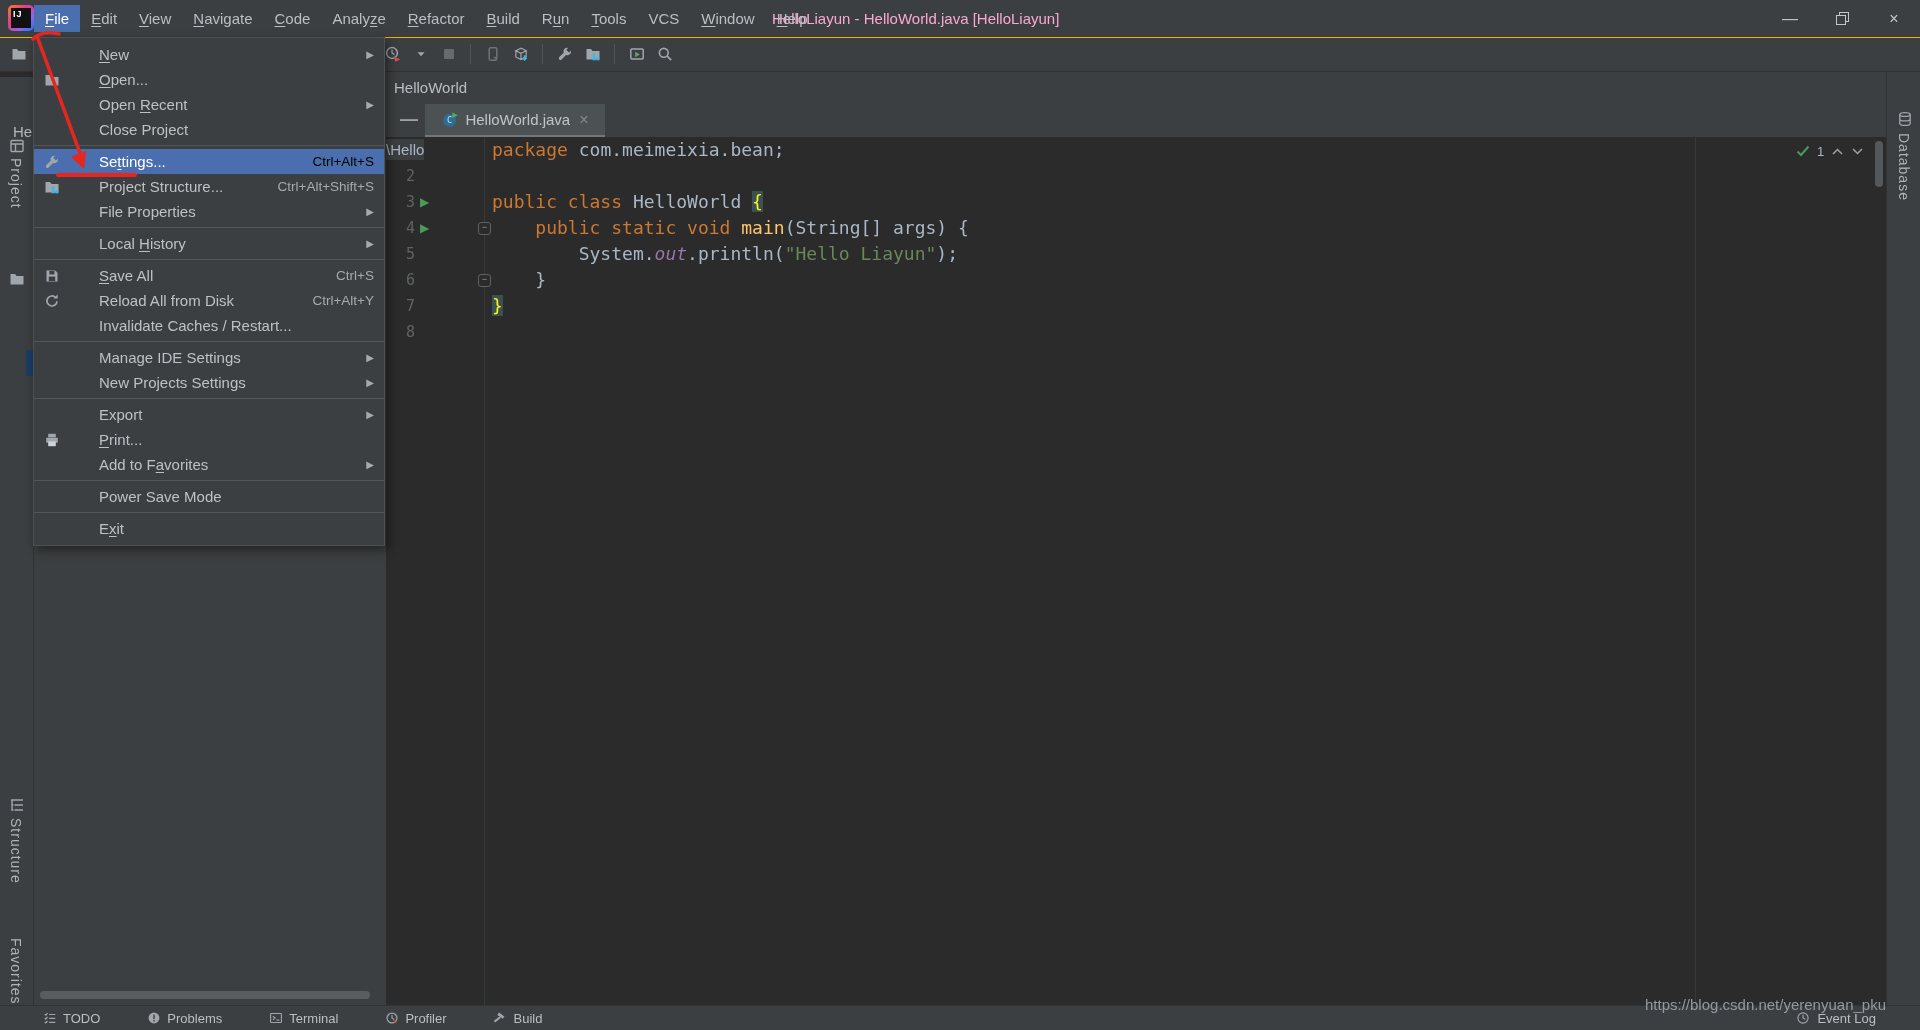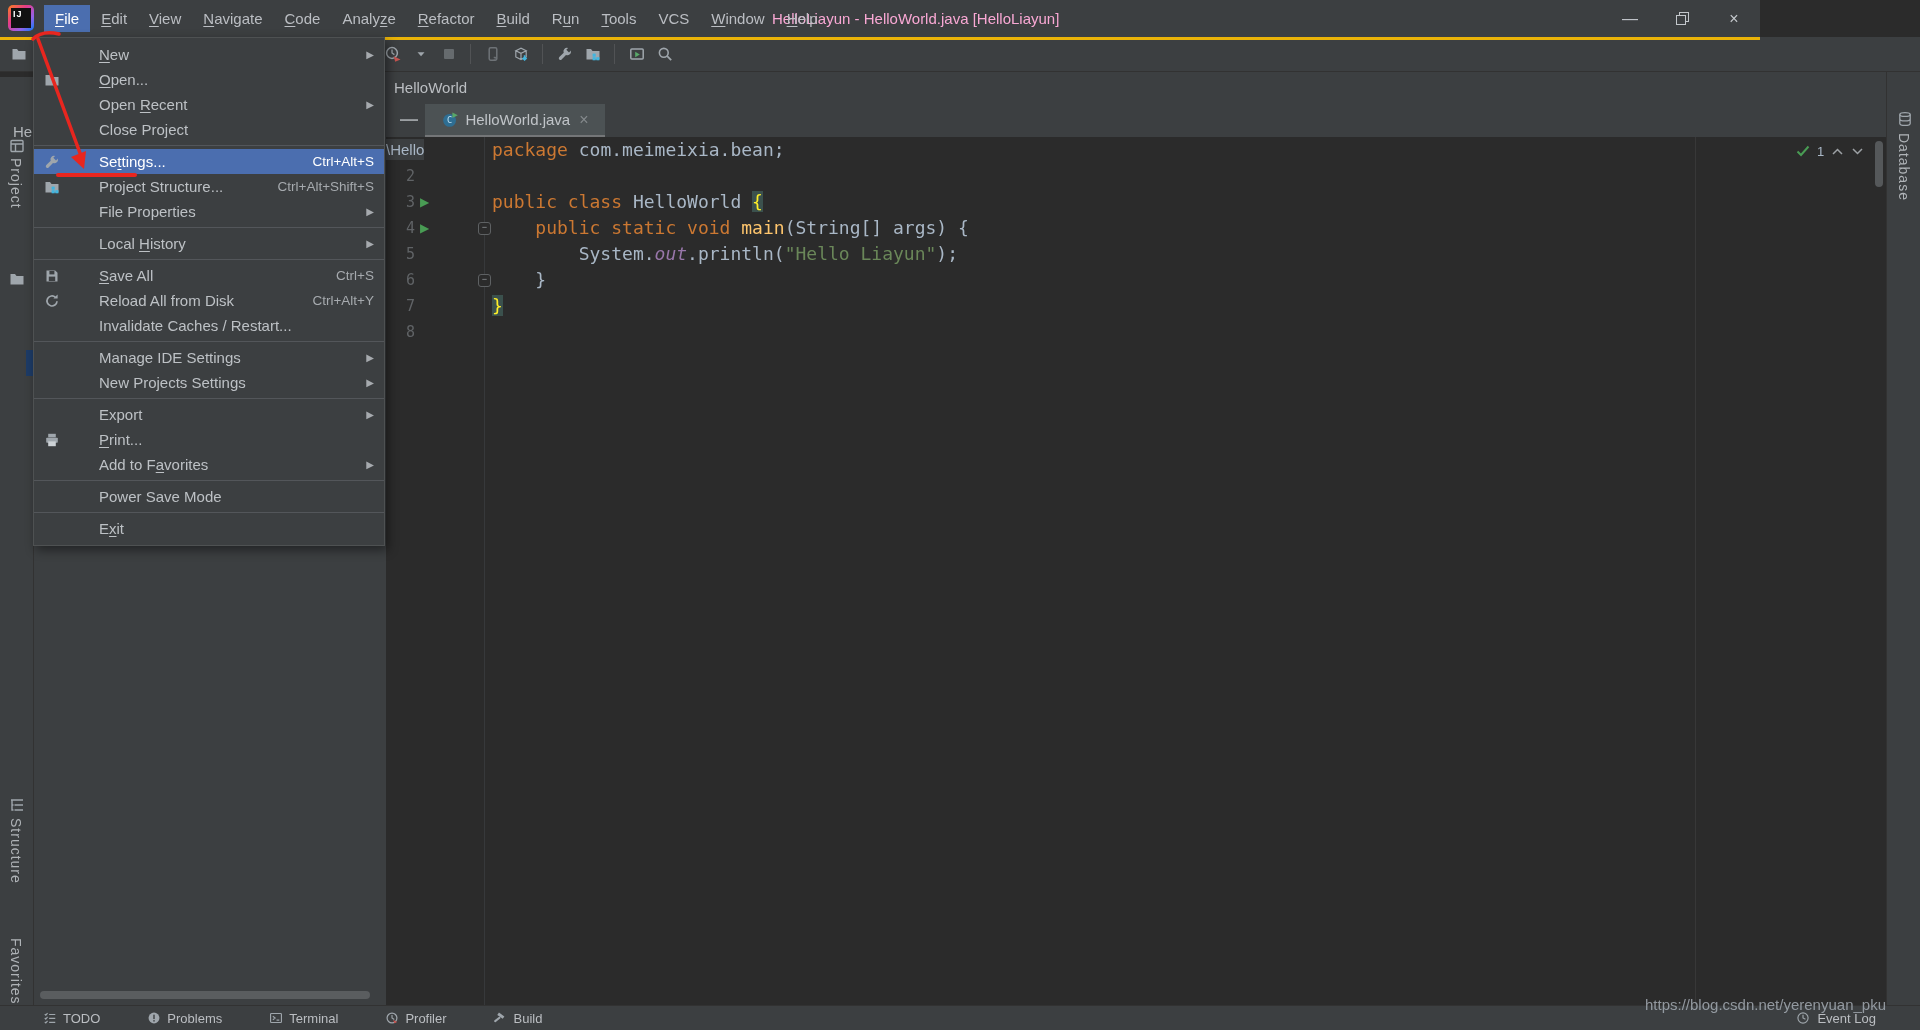--- a/index.html
+++ b/index.html
@@ -3,26 +3,26 @@
 <meta charset="utf-8">
 <style>
   html,body{margin:0;padding:0;width:1920px;height:1030px;overflow:hidden;
     background:#2B2B2B;font-family:"Liberation Sans",sans-serif;-webkit-user-select:none;user-select:none;}
   .abs{position:absolute;}
   .mn{text-decoration:underline;text-underline-offset:2px;}
   .ic-wrap{display:inline-flex;width:17px;height:17px;flex:none;align-items:center;justify-content:center;}
   .ic-wrap svg{width:16px;height:16px;display:block;}
 
   
-  #titlebar{left:0;top:0;width:1760px;height:37px;background:#3C3F41;border-bottom:3px solid #eab308;z-index:10;}
+  #titlebar{left:0;top:0;width:1920px;height:37px;background:#3C3F41;border-bottom:1px solid #eab308;z-index:10;}
   #logo{left:8px;top:5px;width:26px;height:26px;border-radius:5px;
     background:linear-gradient(135deg,#fc801d 0%,#e43b8b 38%,#9462e9 70%,#087cfa 100%);}
   #logo .inner{position:absolute;left:3px;top:3px;width:20px;height:20px;background:#111;}
   #logo .ij{position:absolute;left:5px;top:4px;color:#fff;font-size:9px;font-weight:bold;letter-spacing:1px;}
-  #menubar{position:absolute;left:44px;top:0;height:37px;display:flex;align-items:center;z-index:11;}
+  #menubar{position:absolute;left:34px;top:0;height:37px;display:flex;align-items:center;z-index:11;}
   .mb-item{padding:5px 11px;font-size:15px;color:#BBBEC3;cursor:default;}
   .mb-item.active{background:#4B6EAF;color:#FFFFFF;}
   #win-title{left:772px;top:0;height:37px;line-height:37px;color:#f9a8d4;font-size:15px;}
   #win-controls{right:0;top:0;height:37px;display:flex;z-index:11;}
   .wc{width:52px;height:37px;display:flex;align-items:center;justify-content:center;color:#C3C7CB;font-size:16px;}
 
   
   #toolbar{left:0;top:37px;width:1920px;height:34px;background:#3C3F41;border-bottom:1px solid #323232;z-index:5;}
   #tb-left{position:absolute;left:10px;top:8px;}
   #tb-group{position:absolute;left:327px;top:0;height:33px;display:flex;align-items:center;gap:9px;}
@@ -76,21 +76,21 @@
   
   #file-menu{left:33px;top:37px;width:352px;background:#3C3F41;border:1px solid #4E5152;
     box-shadow:3px 4px 10px rgba(0,0,0,.45);padding:4px 0;z-index:50;box-sizing:border-box;}
   .mi{height:25px;display:flex;align-items:center;padding:0 10px 0 10px;font-size:15px;color:#BDC1C5;}
   .mi .icslot{width:16px;height:16px;margin-right:7px;flex:none;display:inline-flex;}
   .mi .icslot svg{width:16px;height:16px;}
   .mi .lbl{flex:1;white-space:nowrap;margin-left:32px;}
   .mi .sc{color:#A6AAAE;font-size:13.5px;margin-left:14px;}
   .mi .sub{color:#A6AAAE;font-size:10px;margin-left:14px;width:10px;text-align:right;}
   .mi.sel{background:#4B6EAF;color:#FFFFFF;}
-  .mi.sel .sc{color:#ffffff;}
+  .mi.sel .sc{color:#000000;}
   .msep{height:1px;background:#53565A;margin:3px 0;}
 
   
   #statusbar{left:0;top:1005px;width:1920px;height:25px;background:#3C3F41;border-top:1px solid #323232;
     color:#BBBEC2;font-size:13px;z-index:6;}
   #sb-left{position:absolute;left:42px;top:0;height:24px;display:flex;align-items:center;}
   .sb-item{display:flex;gap:6px;margin-right:46px;}
   .sb-item .ic-wrap{width:15px;height:15px;}
   .sb-item .ic-wrap svg{width:14px;height:14px;}
   #sb-right{position:absolute;right:44px;top:0;height:24px;display:flex;align-items:center;gap:6px;}

